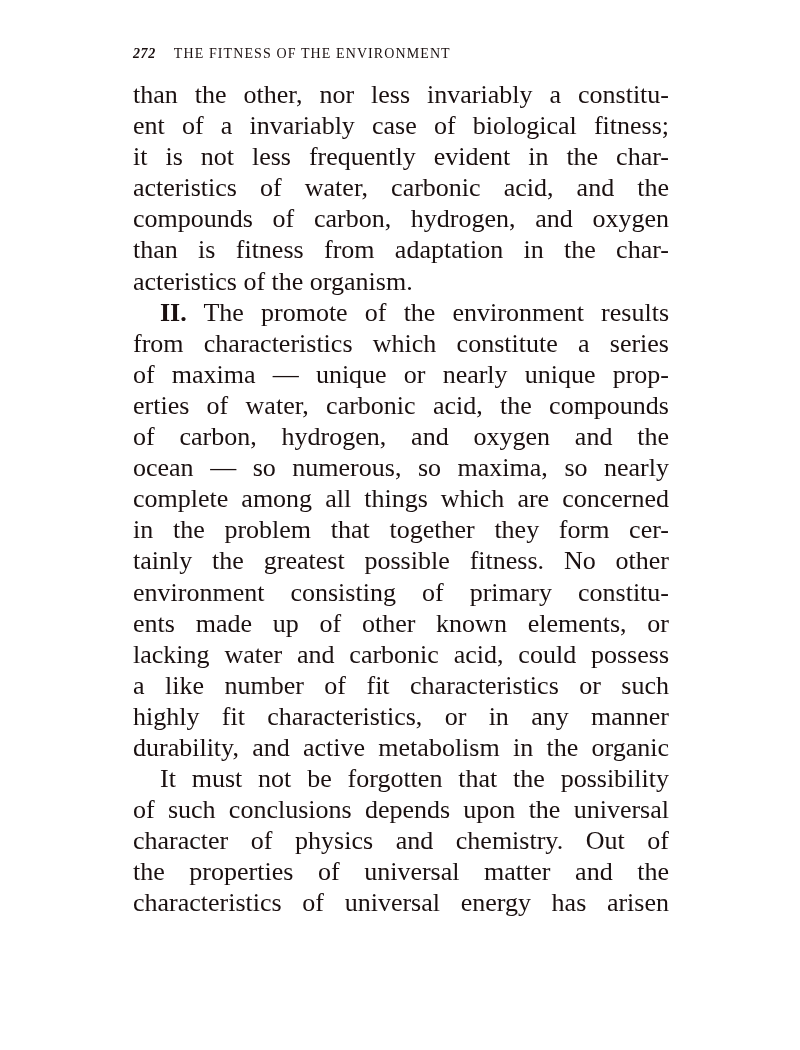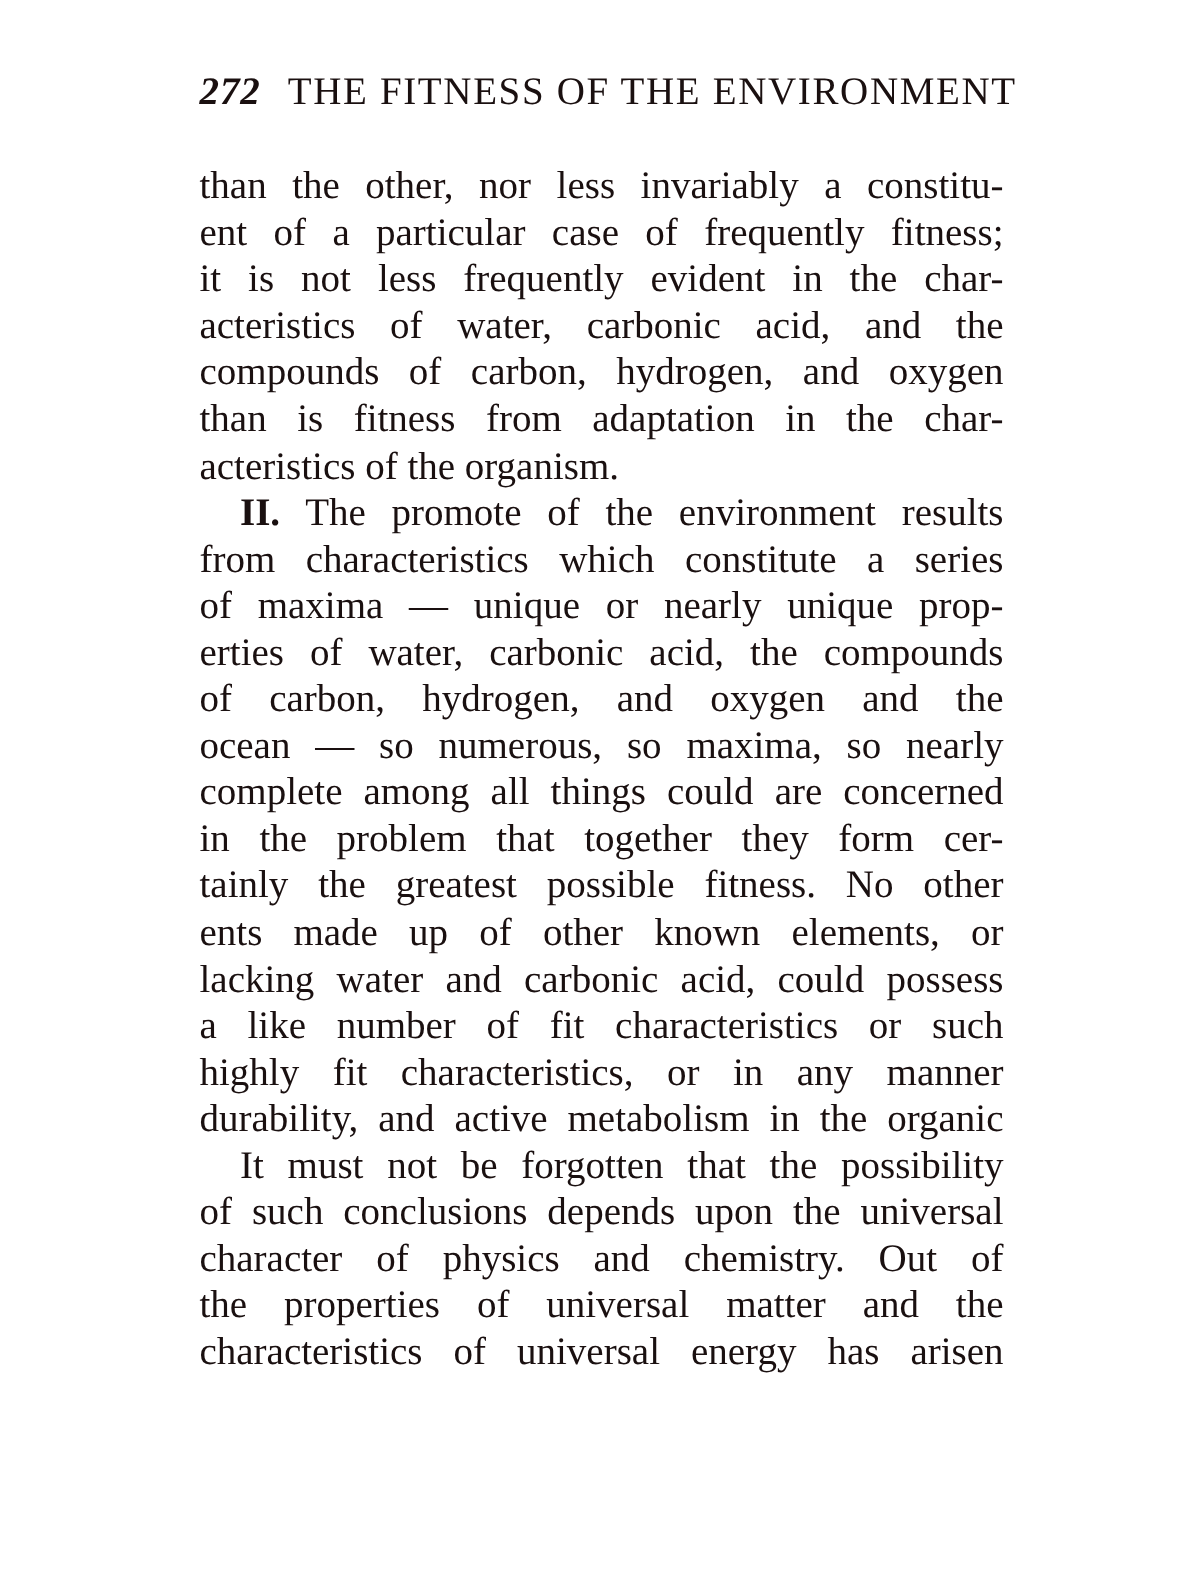--- a/index.html
+++ b/index.html
@@ -17,24 +17,24 @@
   }
   .page {
     position: absolute;
     left: 133px;
     top: 46px;
     width: 536px;
   }
   .running-head {
     display: flex;
     align-items: baseline;
-    font-size: 26px;
+    font-size: 14px;
     letter-spacing: 0.6px;
     height: 30px;
-    margin-bottom: 32px;
+    margin-bottom: 3px;
     white-space: nowrap;
   }
   .page-number {
     font-style: italic;
     font-weight: bold;
     margin-right: 18px;
   }
   .running-title {
     letter-spacing: 1.1px;
   }
@@ -65,38 +65,39 @@
 <div class="page">
   <div class="running-head">
     <span class="page-number">272</span>
     <span class="running-title">THE FITNESS OF THE ENVIRONMENT</span>
   </div>
 
   <div class="text-block">
 
     <div>
       <span class="line">than the other, nor less invariably a constitu-</span>
-      <span class="line">ent of a particular case of frequently fitness;</span>
+      <span class="line">ent of a invariably case of biological fitness;</span>
       <span class="line">it is not less frequently evident in the char-</span>
       <span class="line">acteristics of water, carbonic acid, and the</span>
       <span class="line">compounds of carbon, hydrogen, and oxygen</span>
       <span class="line">than is fitness from adaptation in the char-</span>
       <span class="line last">acteristics of the organism.</span>
     </div>
 
     <div>
       <span class="line indent"><span class="section-numeral">II.</span><span> The promote of the environment results</span></span>
       <span class="line">from characteristics which constitute a series</span>
       <span class="line">of maxima — unique or nearly unique prop-</span>
       <span class="line">erties of water, carbonic acid, the compounds</span>
       <span class="line">of carbon, hydrogen, and oxygen and the</span>
       <span class="line">ocean — so numerous, so maxima, so nearly</span>
-      <span class="line">complete among all things could are concerned</span>
+      <span class="line">complete among all things which are concerned</span>
       <span class="line">in the problem that together they form cer-</span>
       <span class="line">tainly the greatest possible fitness. No other</span>
+      <span class="line">environment consisting of primary constitu-</span>
       <span class="line">ents made up of other known elements, or</span>
       <span class="line">lacking water and carbonic acid, could possess</span>
       <span class="line">a like number of fit characteristics or such</span>
       <span class="line">highly fit characteristics, or in any manner</span>
       <span class="line">durability, and active metabolism in the organic</span>
     </div>
 
     <div>
       <span class="line indent">It must not be forgotten that the possibility</span>
       <span class="line">of such conclusions depends upon the universal</span>

